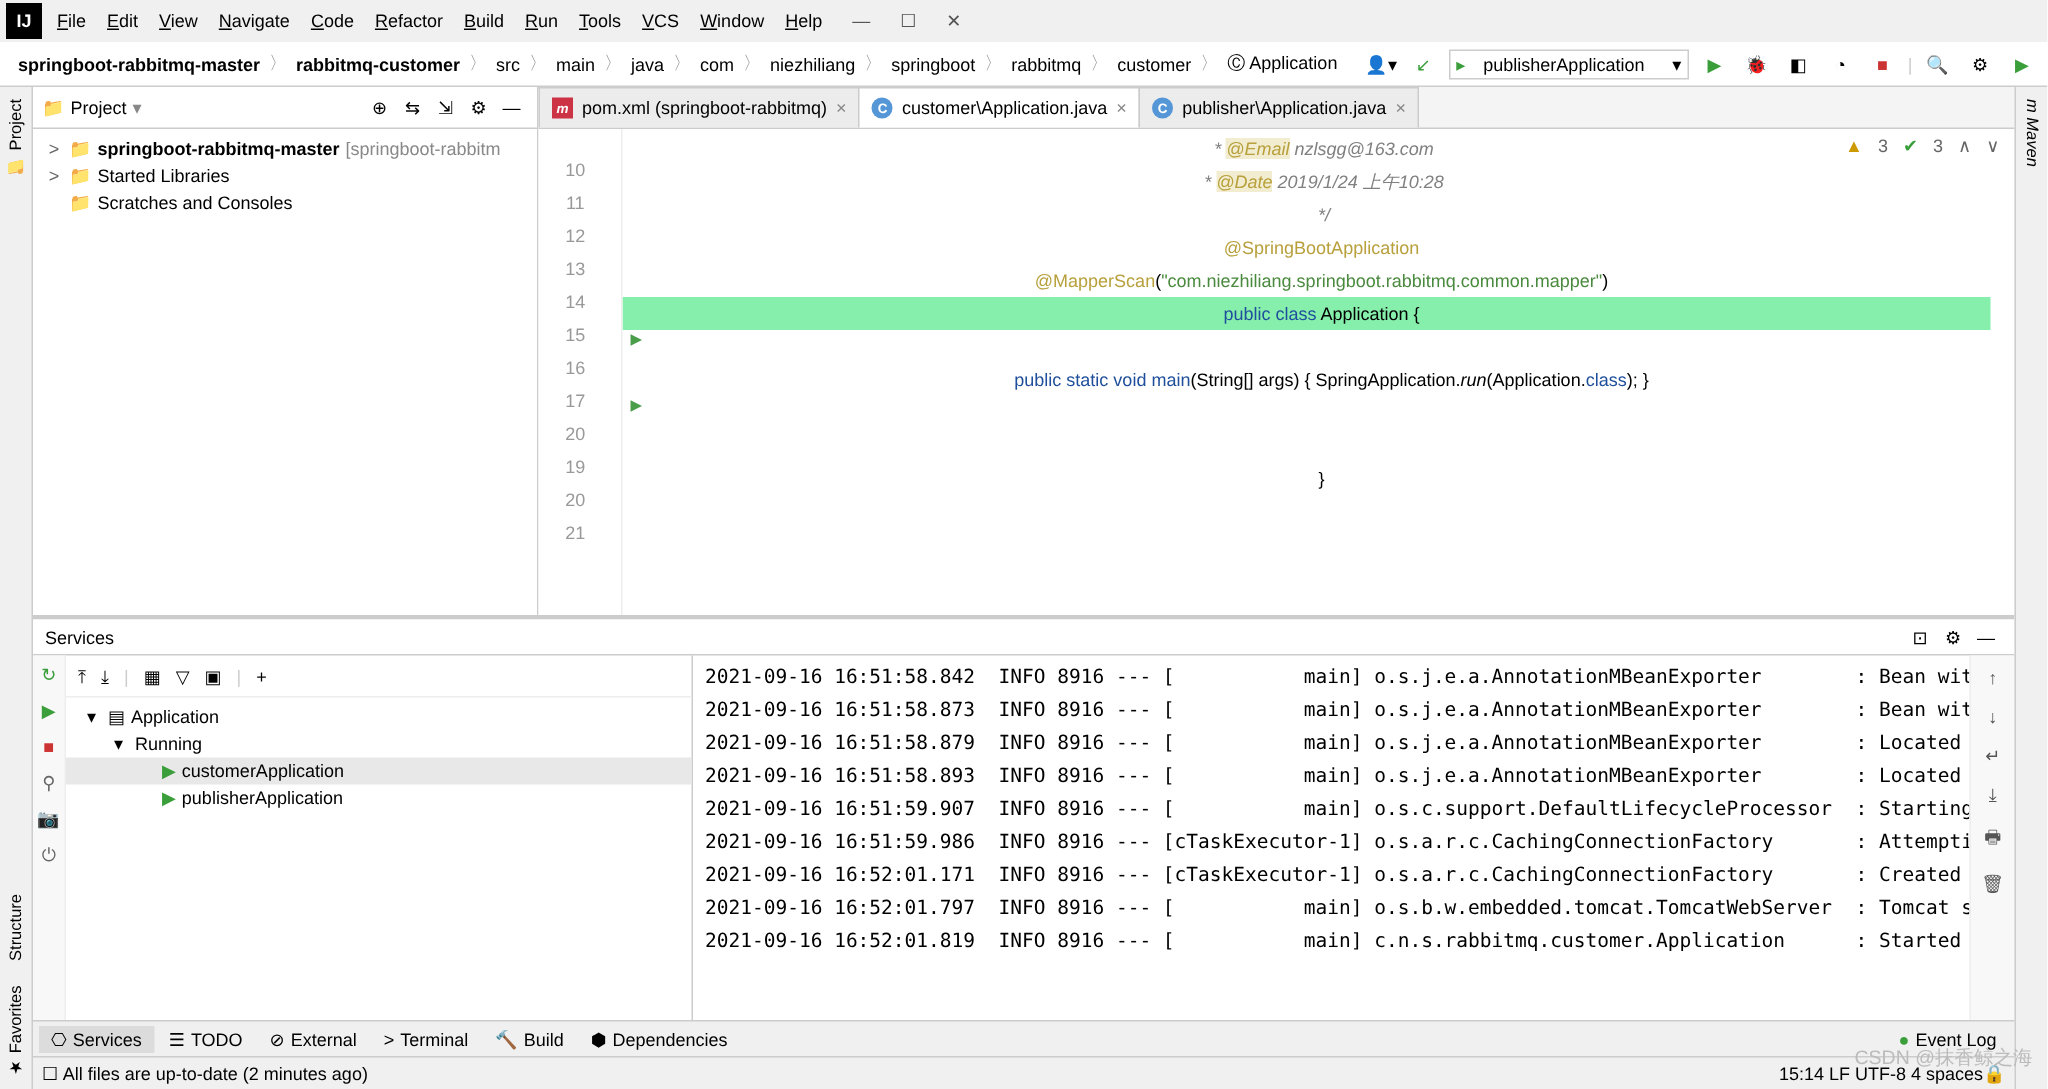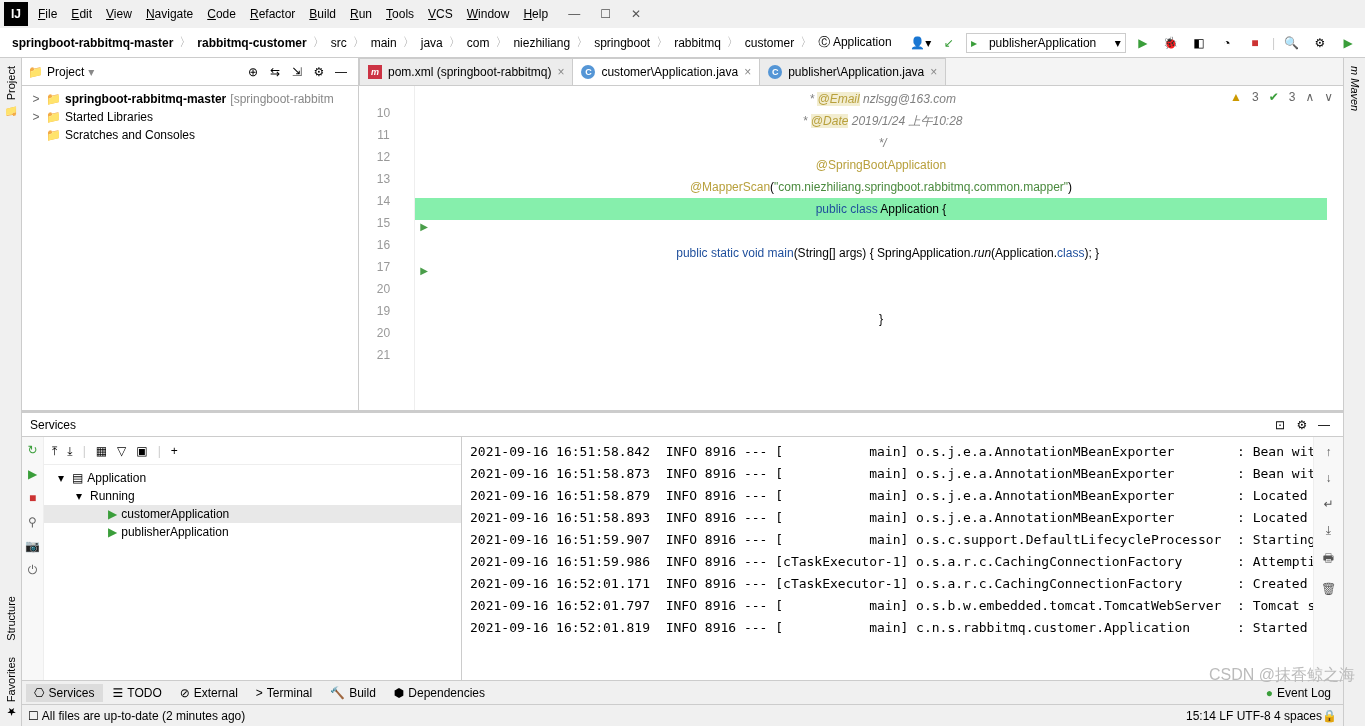--- a/index.html
+++ b/index.html
@@ -69,21 +69,21 @@
 .bottom-tabs .btab { padding:2px 8px; display:flex; align-items:center; gap:4px; cursor:pointer; }
 .bottom-tabs .btab.active { background:#dcdcdc; }
 .bottom-tabs .spacer { flex:1; }
 .statusbar { height:22px; border-top:1px solid #ccc; display:flex; align-items:center; padding:0 6px; background:#f0f0f0; font-size:11px; }
 .statusbar .spacer { flex:1; }
 .icon-c { width:14px;height:14px;border-radius:50%;background:#5596d6;color:#fff;display:inline-flex;align-items:center;justify-content:center;font-size:9px;font-weight:bold; }
 .icon-m { width:14px;height:14px;background:#cc3344;color:#fff;display:inline-flex;align-items:center;justify-content:center;font-size:9px;font-weight:bold;font-style:italic; }
 .green-play { color:#3a9e3a; }
 .red-sq { color:#c33; }
 .rerun { color:#3a9e3a; }
-.watermark { position:absolute; right:10px; bottom:40px; color:#bbb; font-size:16px; pointer-events:none;}
+.watermark { position:absolute; right:10px; bottom:12px; color:#bbb; font-size:13px; pointer-events:none;}
 </style>
 </head>
 <body>
 
 <div class="titlebar">
   <div class="logo">IJ</div>
   <div class="menubar" id="menubar">
       <span><u>F</u>ile</span>
       <span><u>E</u>dit</span>
       <span><u>V</u>iew</span>

